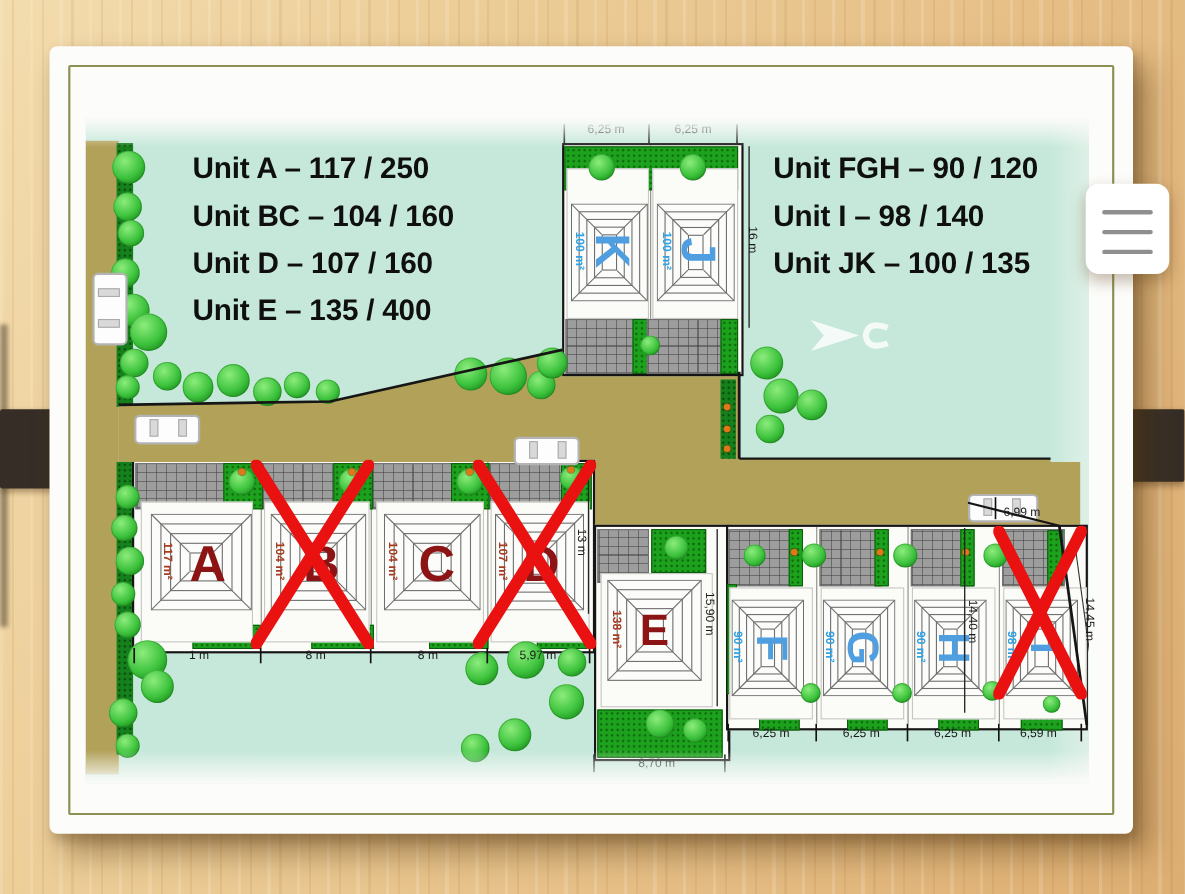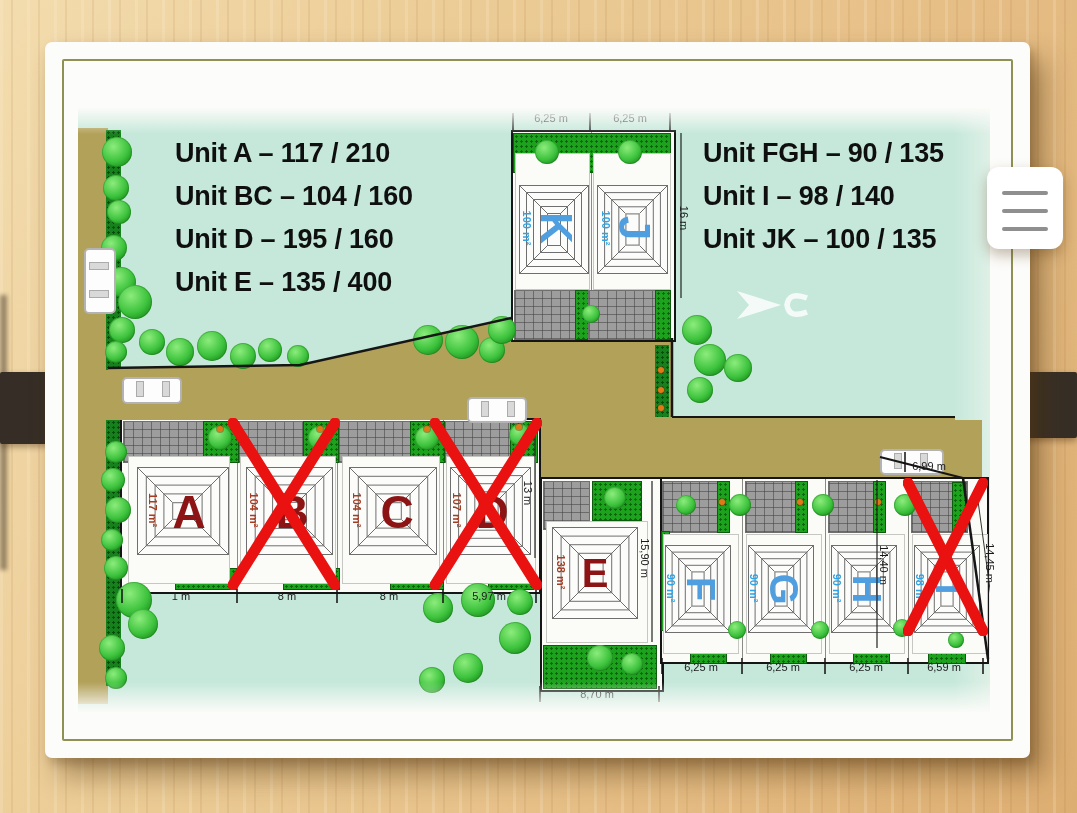--- a/index.html
+++ b/index.html
@@ -412,27 +412,27 @@
         <span class="glass" style="left: 12px; top: 2px; width: 6px; height: 14px;"></span>
         <span class="glass" style="left: 38px; top: 2px; width: 6px; height: 14px;"></span>
       </div>
       <div class="car" style="left: 802px; top: 341px; width: 60px; height: 22px; z-index: 7;">
         <span class="glass" style="left: 12px; top: 2px; width: 6px; height: 14px;"></span>
         <span class="glass" style="left: 38px; top: 2px; width: 6px; height: 14px;"></span>
       </div>
     </div>
 
   <div class="legend" style="left:175px;top:132px;">
-    <div>Unit A – 117 / 210</div>
+    <div>Unit A – 117 / 250</div>
     <div>Unit BC – 104 / 160</div>
-    <div>Unit D – 195 / 160</div>
+    <div>Unit D – 107 / 160</div>
     <div>Unit E – 135 / 400</div>
   </div>
   <div class="legend" style="left:703px;top:132px;">
-    <div>Unit FGH – 90 / 135</div>
+    <div>Unit FGH – 90 / 120</div>
     <div>Unit I – 98 / 140</div>
     <div>Unit JK – 100 / 135</div>
   </div>
 
   <svg class="logo" width="76" height="34" viewBox="0 0 76 34">
     <polygon points="2,3 46,17 2,31 14,17" fill="#ffffff"></polygon>
     <path d="M72,10 Q54,3 52,17 Q54,31 72,24" stroke="#ffffff" stroke-width="5.5" fill="none"></path>
   </svg>
 
   <div class="fab">

